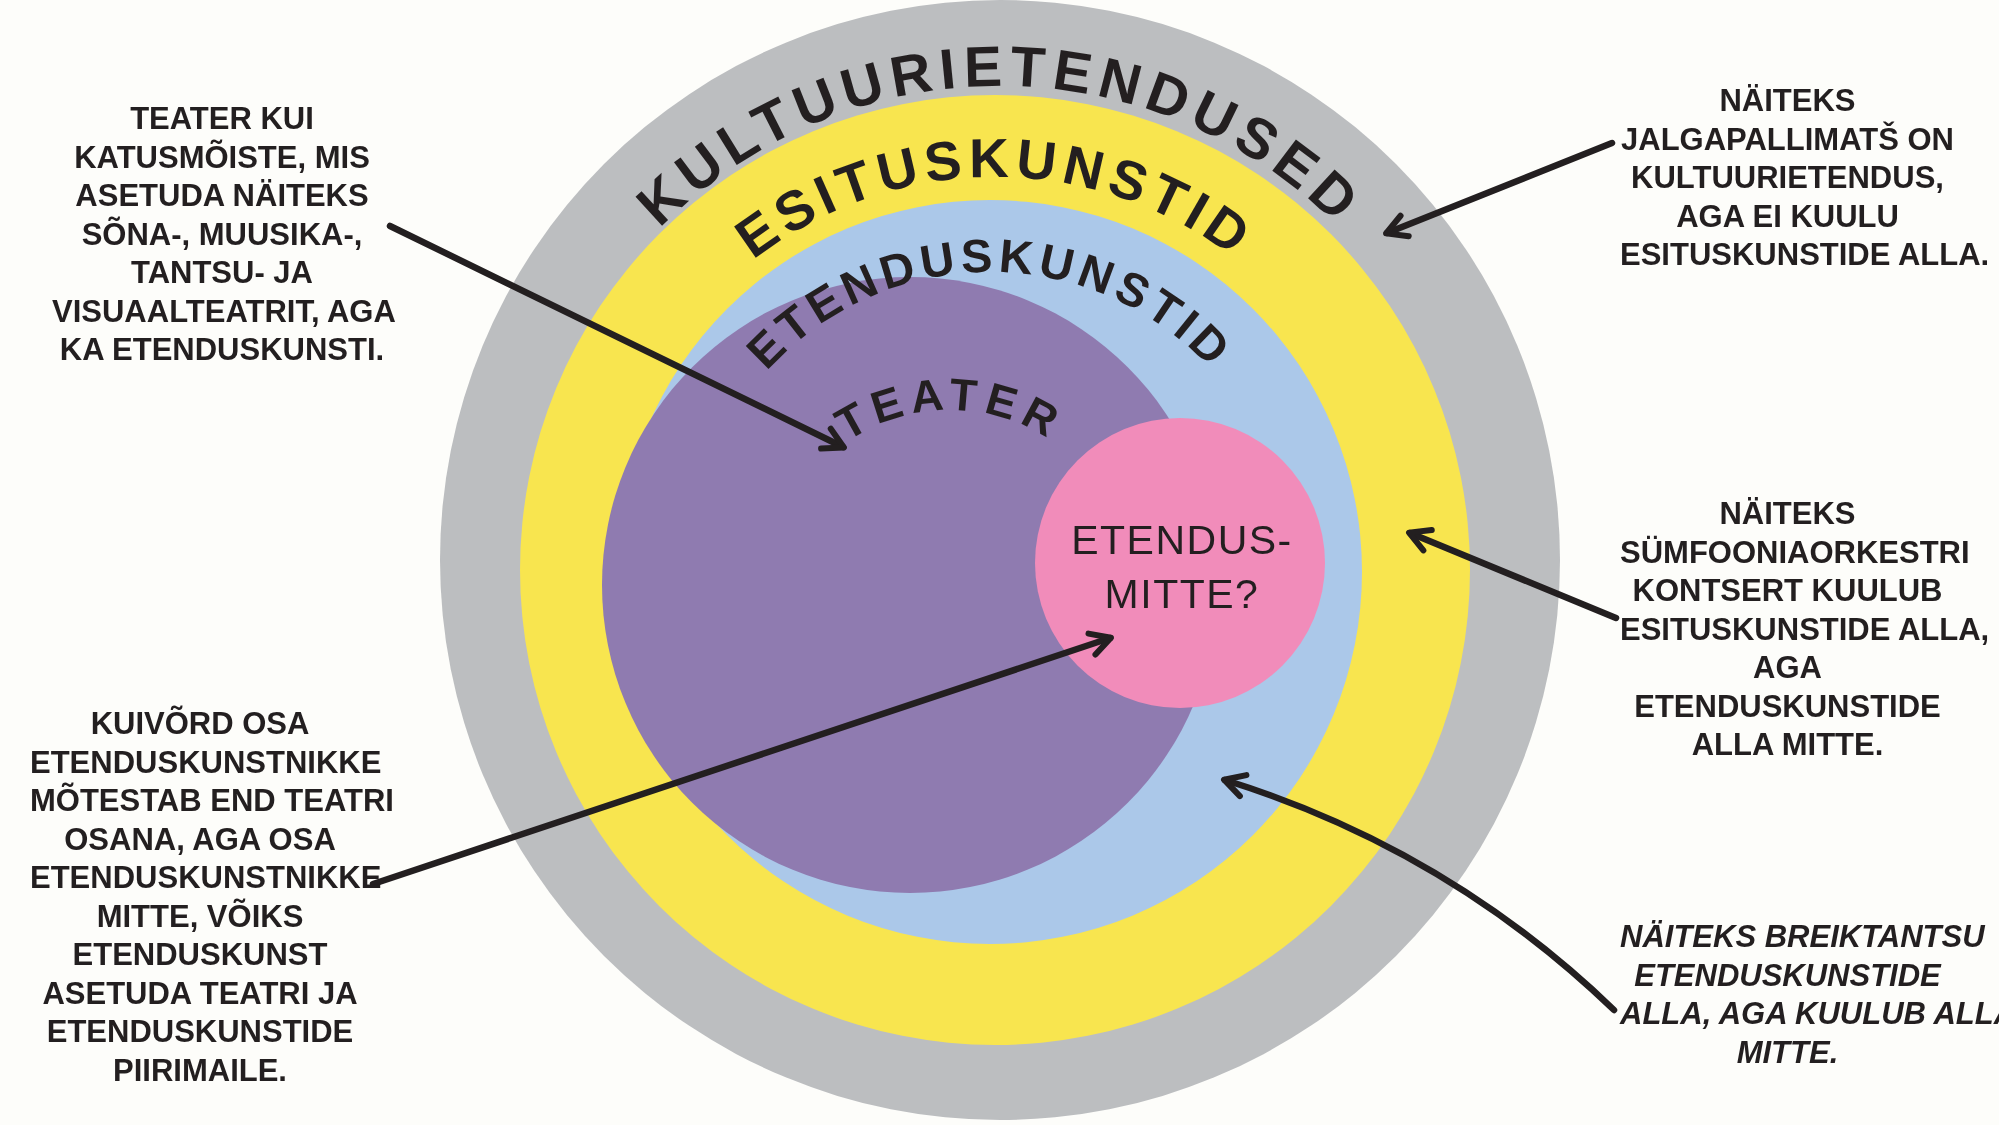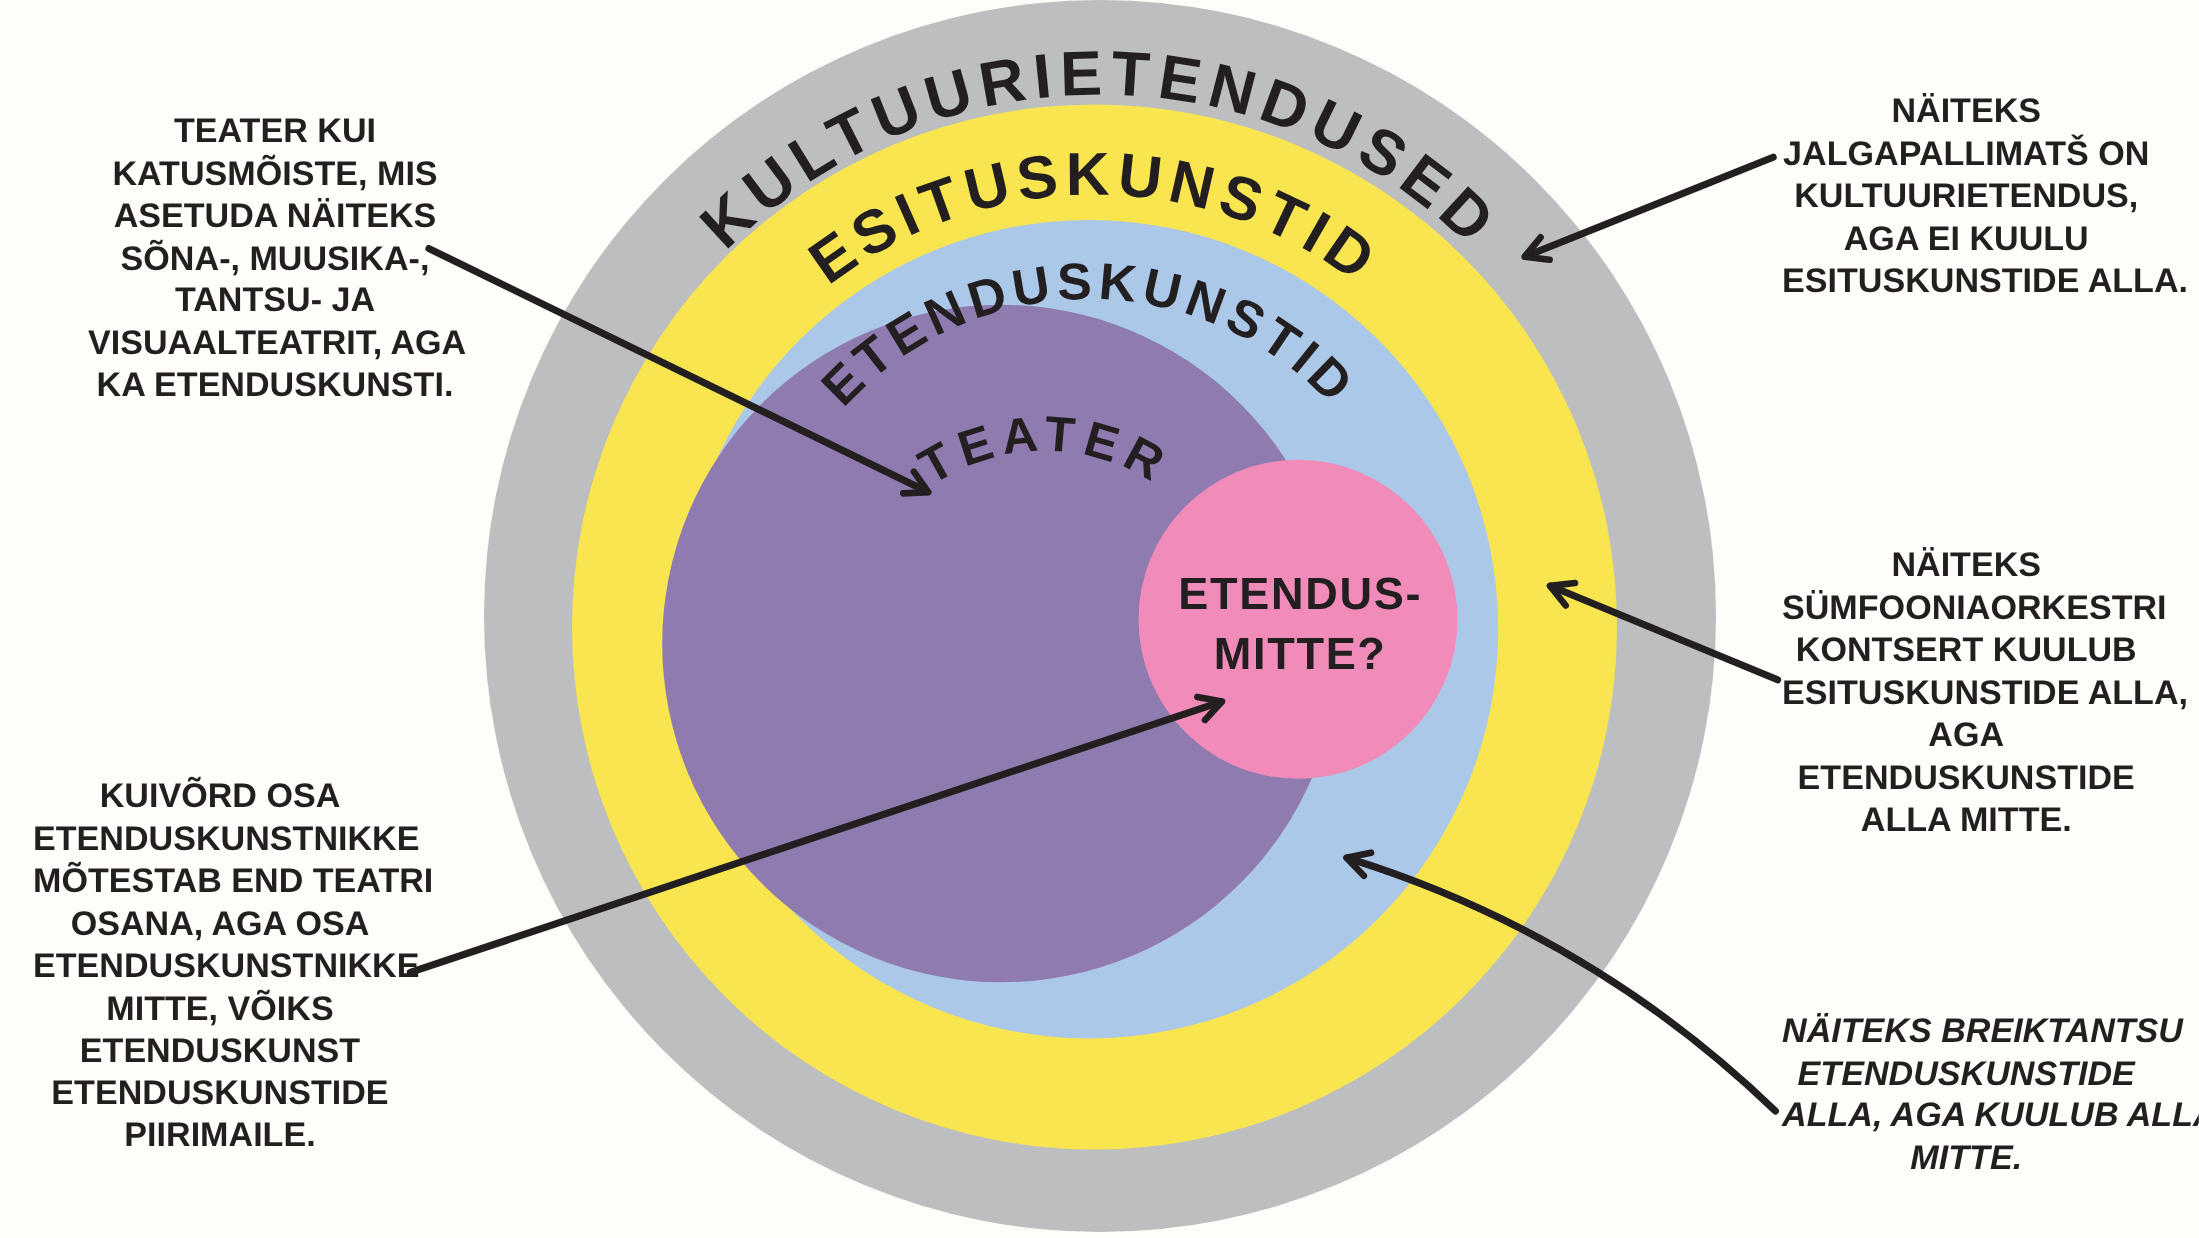--- a/index.html
+++ b/index.html
@@ -35,32 +35,32 @@
   .annotation {
     position: absolute;
     text-align: center;
     font-weight: 700;
     font-size: 31px;
     line-height: 38.5px;
     letter-spacing: 0px;
     color: #231f20;
   }
   .annotation div { white-space: nowrap; }
-  #ann-left-top     { left: 52px;   top: 100px; width: 340px; margin-left: 28px; }
+  #ann-left-top     { left: 52px;   top: 100px; width: 340px; }
   #ann-left-bottom  { left: 30px;   top: 705px; width: 340px; }
   #ann-right-top    { left: 1620px; top: 82px;  width: 335px; }
   #ann-right-middle { left: 1620px; top: 495px; width: 335px; }
   #ann-right-bottom { left: 1620px; top: 918px; width: 335px; font-style: italic; }
   .inner-label {
     position: absolute;
     left: 982px;
     top: 513px;
     width: 400px;
     text-align: center;
-    font-weight: 700;
+    font-weight: 400;
     font-size: 41px;
     line-height: 54px;
     letter-spacing: 1.5px;
     color: #231f20;
   }
 </style>
 </head>
 <body>
 
 <div class="canvas">
@@ -118,20 +118,21 @@
   </div>
 
   <div class="annotation" id="ann-left-bottom">
     <div>KUIVÕRD OSA</div>
     <div>ETENDUSKUNSTNIKKE</div>
     <div>MÕTESTAB END TEATRI</div>
     <div>OSANA, AGA OSA</div>
     <div>ETENDUSKUNSTNIKKE</div>
     <div>MITTE, VÕIKS</div>
     <div>ETENDUSKUNST</div>
+    <div>ASETUDA TEATRI JA</div>
     <div>ETENDUSKUNSTIDE</div>
     <div>PIIRIMAILE.</div>
   </div>
 
   <div class="annotation" id="ann-right-top">
     <div>NÄITEKS</div>
     <div>JALGAPALLIMATŠ ON</div>
     <div>KULTUURIETENDUS,</div>
     <div>AGA EI KUULU</div>
     <div>ESITUSKUNSTIDE ALLA.</div>

